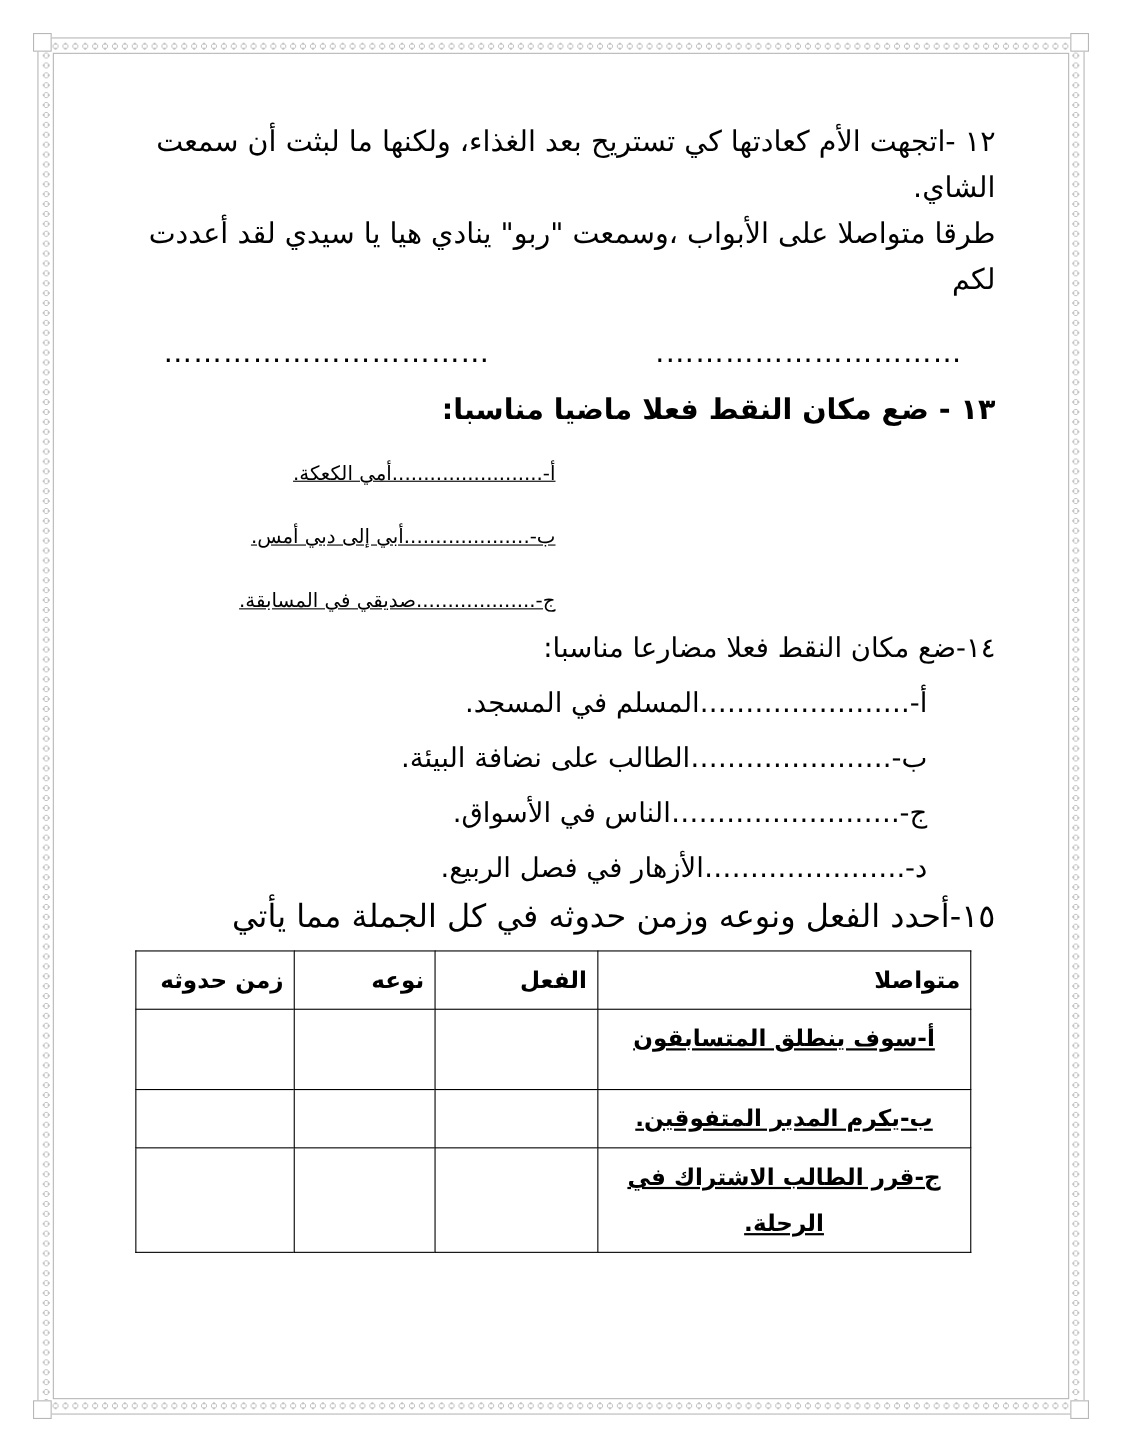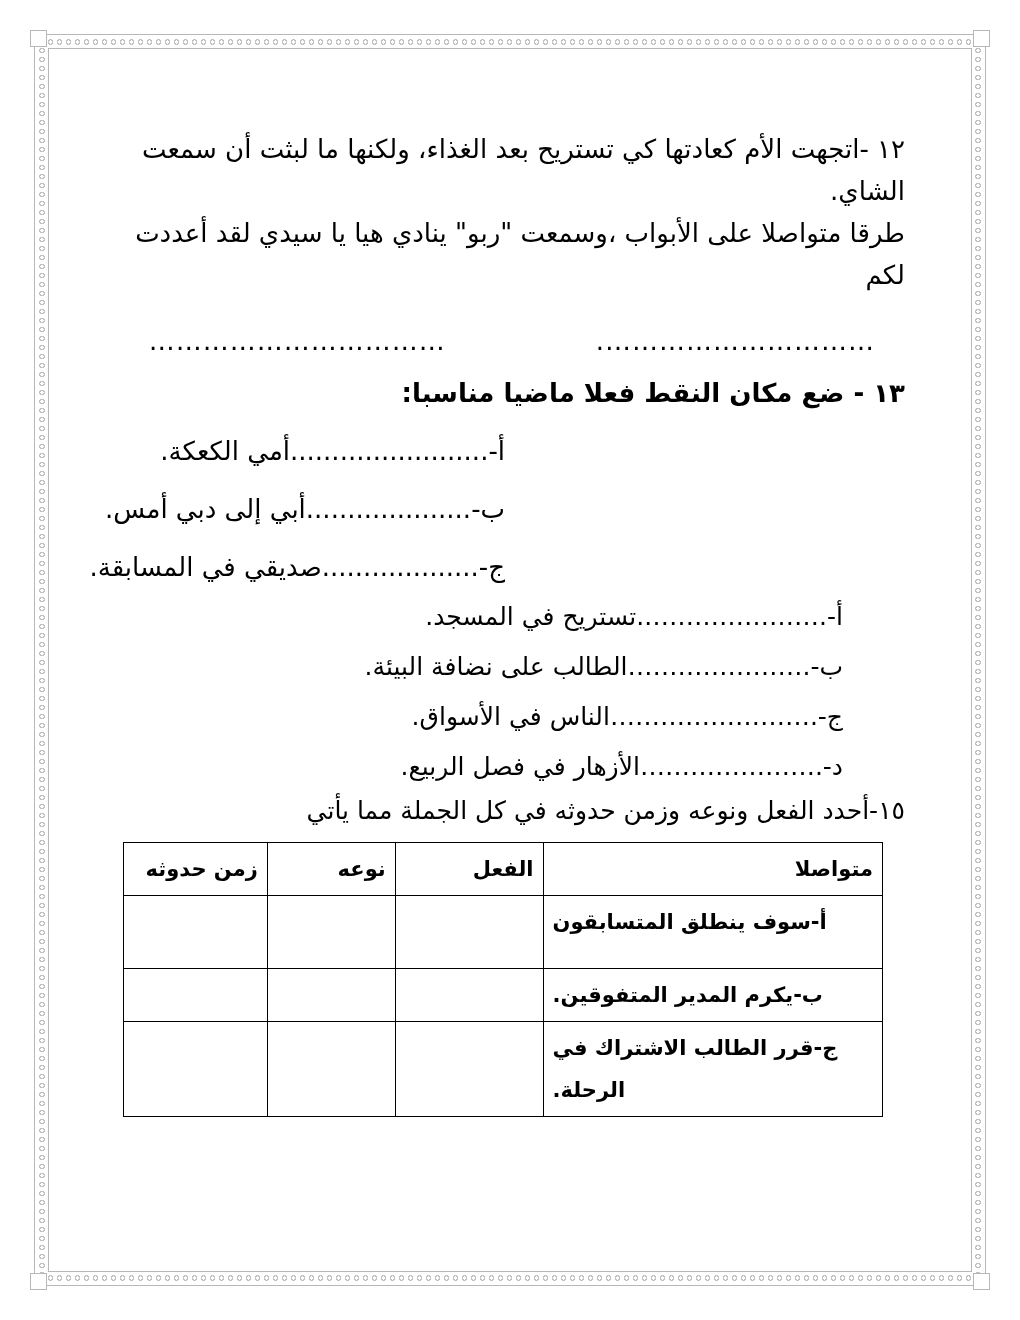--- a/index.html
+++ b/index.html
@@ -24,42 +24,42 @@
     background-image:radial-gradient(circle at 5px 4.5px, rgba(0,0,0,0) 1.7px, #c2c2c2 1.7px 2.8px, rgba(0,0,0,0) 2.8px);
     background-size:10px 9px;background-repeat:repeat-y;
   }
   .edge-left{left:37px;} .edge-right{right:37px;}
   .corner{position:absolute;width:15px;height:15px;border:1.5px solid #b7b7b7;background:#fff;}
   .corner.tl{top:30px;left:30px;} .corner.tr{top:30px;right:30px;}
   .corner.bl{bottom:30px;left:30px;} .corner.br{bottom:30px;right:30px;}
 
   
   .content{
-    position:absolute;top:128px;right:115px;left:115px;
+    position:absolute;top:108px;right:115px;left:115px;
     direction:rtl;text-align:right;
     font-size:25px;line-height:42px;
   }
   .p12 .line{font-size:26px;}
   .instruction{margin:18px 40px 0 0;font-size:26px;}
   .blanks{display:flex;direction:rtl;gap:150px;margin:24px 30px 0 0;font-size:26px;letter-spacing:1px;}
   .q13-title{margin:10px 0 0 0;font-weight:bold;font-size:26px;}
-  .q13-items .item{margin:16px 400px 0 0;font-size:26px;white-space:nowrap;}
+  .q13-items .item{margin:16px 400px 0 0;font-size:18px;white-space:nowrap;text-decoration:underline;}
   .q14-title{margin:0;font-size:25px;}
   .q14-items .item{margin:8px 62px 0 0;font-size:25px;white-space:nowrap;}
-  .q15-title{margin:2px 0 0 0;font-size:25px;}
+  .q15-title{margin:2px 0 0 0;font-size:29px;}
 
   table.answers{
     border-collapse:collapse;width:760px;
     margin:10px 22px 0 0;direction:rtl;font-size:21px;
   }
   table.answers th, table.answers td{
     border:1.7px solid #000;padding:5px 9px;vertical-align:top;
   }
   table.answers th{font-weight:bold;height:28px;}
-  td.cell-sentence{font-weight:bold;text-align:left;}
+  td.cell-sentence{font-weight:bold;text-align:center;text-decoration:underline;}
   tr.row-a td{height:62px;}
   tr.row-b td{height:34px;}
   tr.row-c td{height:34px;}
 </style>
 </head>
 <body>
 
 <div>
 
   <div class="frame-outer"></div>
@@ -87,22 +87,23 @@
       <span>……………………………</span>
     </div>
 
     <div class="q13-title">١٣ - ضع مكان النقط فعلا ماضيا مناسبا:</div>
     <div class="q13-items">
       <div class="item">أ-........................أمي الكعكة.</div>
       <div class="item">ب-....................أبي إلى دبي أمس.</div>
       <div class="item">ج-...................صديقي في المسابقة.</div>
     </div>
 
+    <div class="q14-title">١٤-ضع مكان النقط فعلا مضارعا مناسبا:</div>
     <div class="q14-items">
-      <div class="item">أ-.………………….تستريح في المسجد.</div>
+      <div class="item">أ-.………………….المسلم في المسجد.</div>
       <div class="item">ب-.…………………الطالب على نضافة البيئة.</div>
       <div class="item">ج-.……………………الناس في الأسواق.</div>
       <div class="item">د-.…………………الأزهار في فصل الربيع.</div>
     </div>
 
     <div class="q15-title">١٥-أحدد الفعل ونوعه وزمن حدوثه في كل الجملة مما يأتي</div>
 
     <table class="answers">
       <colgroup>
         <col style="width:340px">

